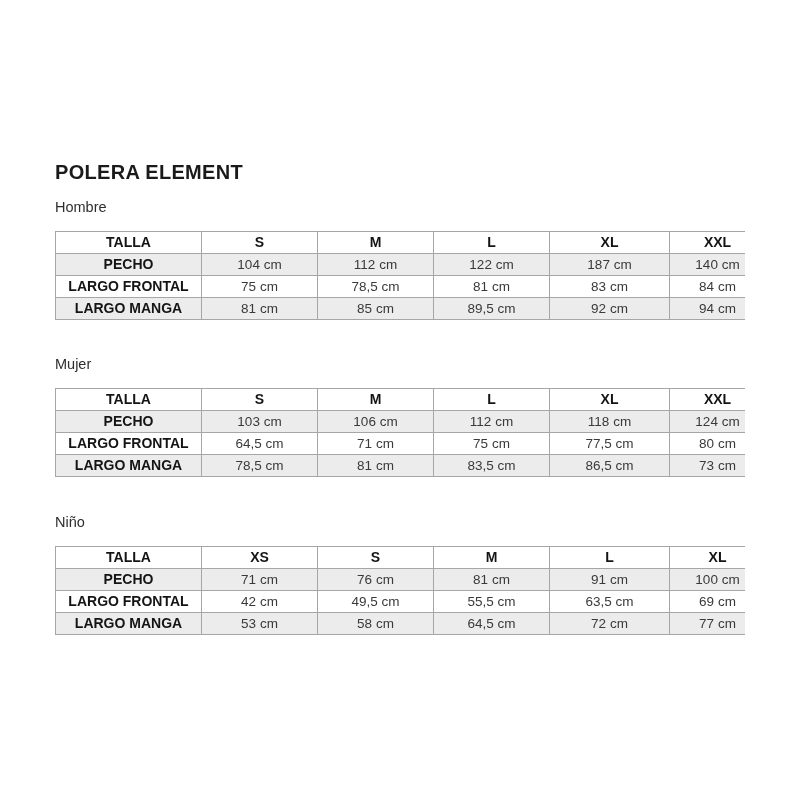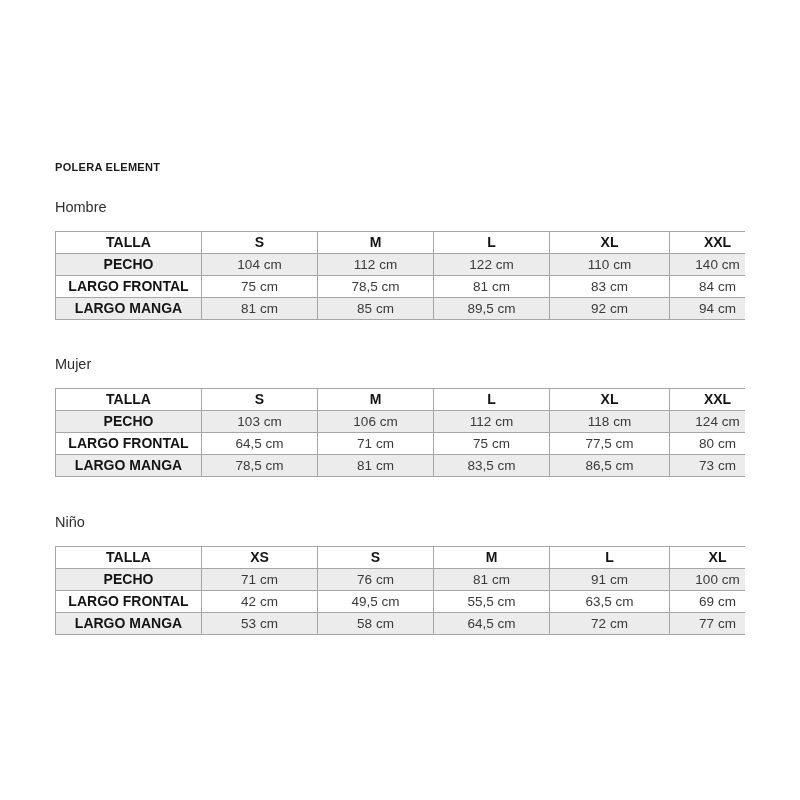--- a/index.html
+++ b/index.html
@@ -9,21 +9,21 @@
     height: 800px;
     background: #ffffff;
     overflow: hidden;
     font-family: "Liberation Sans", sans-serif;
     color: #1f1f1f;
   }
   .doc-title {
     position: absolute;
     left: 55px;
     top: 161px;
-    font-size: 11px;
+    font-size: 20px;
     font-weight: bold;
     letter-spacing: 0.3px;
     color: #1a1a1a;
   }
   .section-label {
     position: absolute;
     left: 55px;
     font-size: 14.5px;
     font-weight: normal;
     color: #2e2e2e;
@@ -108,21 +108,21 @@
           <th>XL</th>
           <th>XXL</th>
         </tr>
       </thead>
       <tbody>
         <tr>
           <td class="row-label">PECHO</td>
           <td>104 cm</td>
           <td>112 cm</td>
           <td>122 cm</td>
-          <td>110 cm</td>
+          <td>187 cm</td>
           <td>140 cm</td>
         </tr>
         <tr>
           <td class="row-label">LARGO FRONTAL</td>
           <td>75 cm</td>
           <td>78,5 cm</td>
           <td>81 cm</td>
           <td>83 cm</td>
           <td>84 cm</td>
         </tr>

